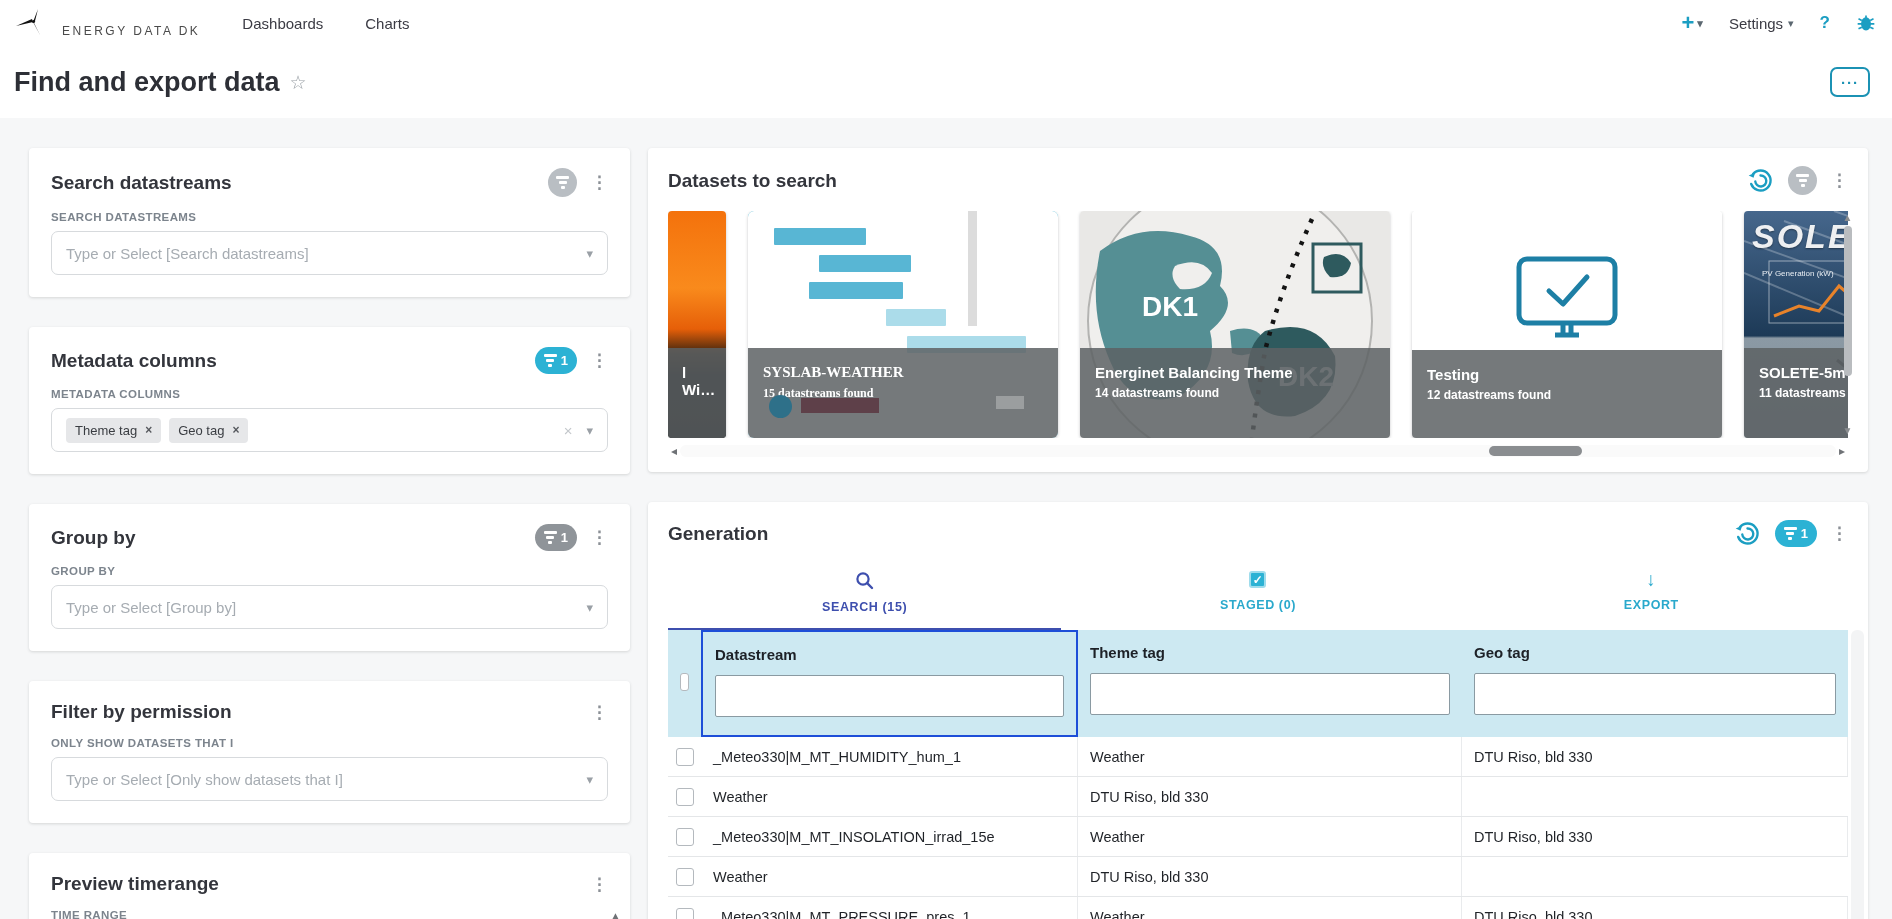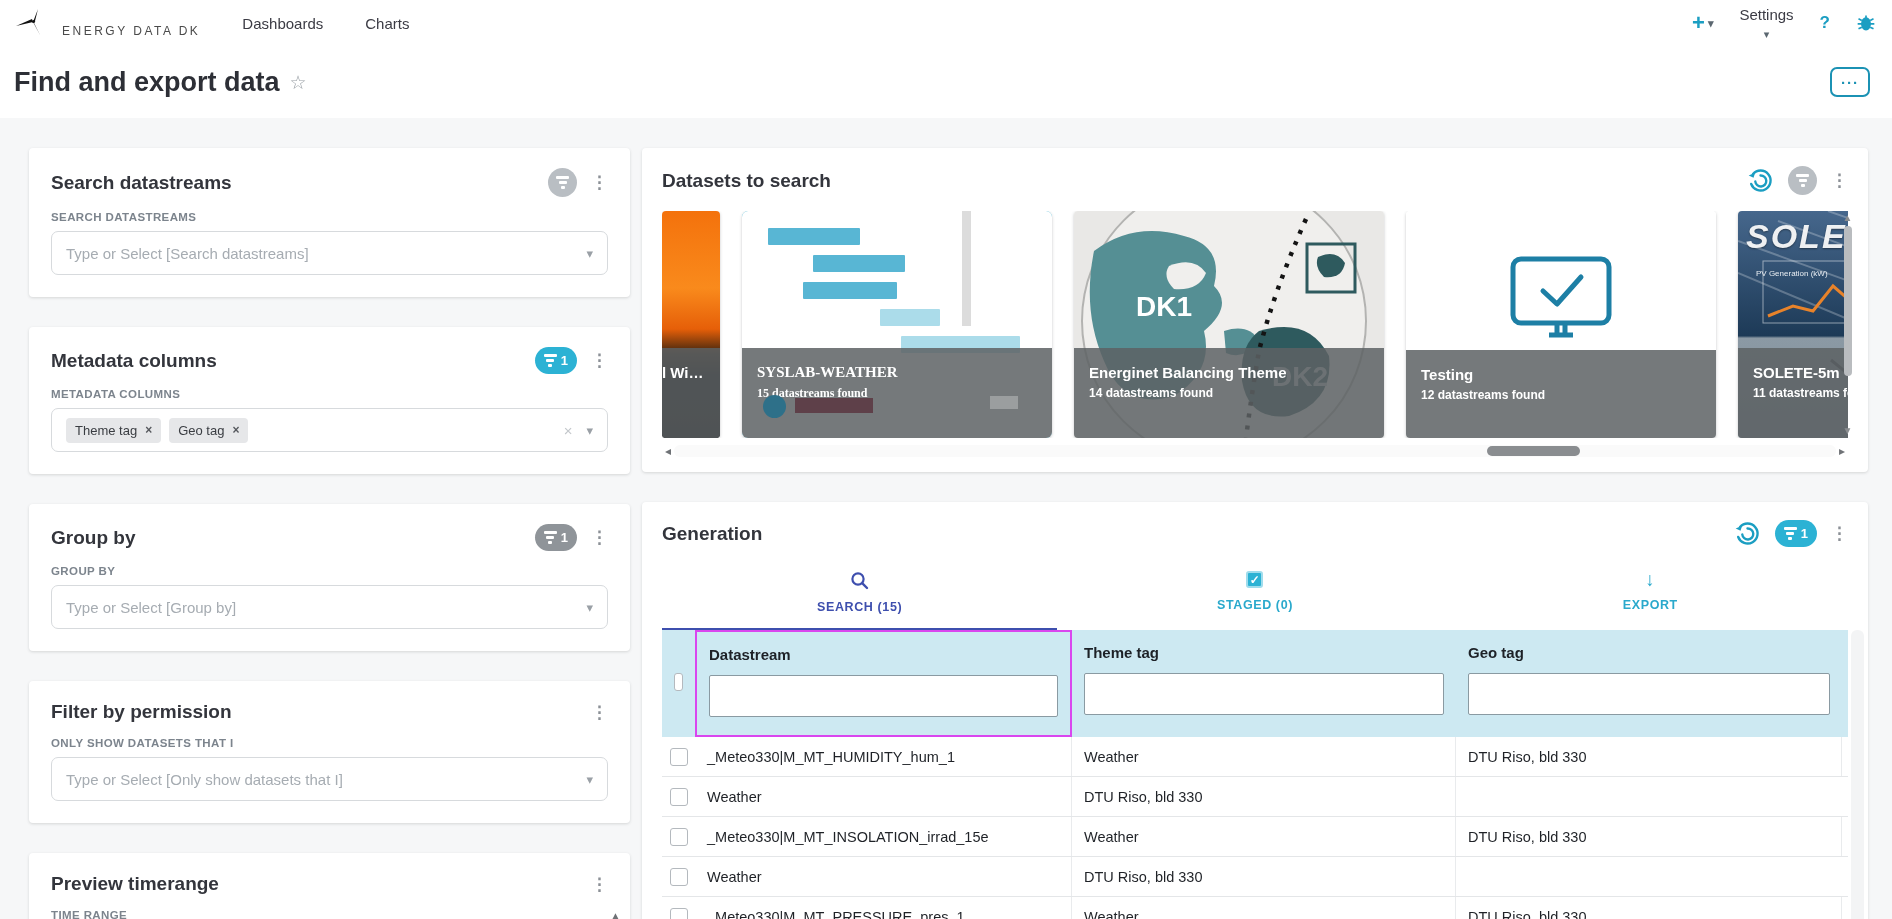--- a/index.html
+++ b/index.html
@@ -8,33 +8,33 @@
 
   
   .topnav { height:46px; background:#fff; display:flex; align-items:center; padding:0 16px 0 14px; }
   .brand { display:flex; align-items:flex-end; gap:10px; }
   .brand-text { font-size:12px; letter-spacing:2.5px; color:#4a4a4a; font-weight:500; }
   .nav-links { display:flex; gap:42px; margin-left:42px; }
   .nav-link { font-size:15px; color:#3b3b44; cursor:pointer; }
   .nav-right { margin-left:auto; display:flex; align-items:center; gap:26px; }
   .plus-btn { color:#1b9ec2; font-size:22px; font-weight:700; display:flex; align-items:center; gap:3px; cursor:pointer; }
   .small-caret { font-size:11px; color:#5b6770; }
-  .settings { font-size:15px; color:#3b3b44; display:flex; align-items:center; gap:5px; cursor:pointer;flex-direction:column; }
+  .settings { font-size:15px; color:#3b3b44; display:flex; align-items:center; gap:5px; cursor:pointer; }
   .help-btn { color:#1b9ec2; font-size:17px; font-weight:700; cursor:pointer; }
 
   
   .pagehead { height:72px; background:#fff; display:flex; align-items:center; padding:0 22px 0 14px; }
   .page-title { font-size:27px; font-weight:700; color:#2d2f36; }
   .fav-star { font-size:19px; color:#9aa0a6; margin-left:10px; cursor:pointer; }
   .more-btn { margin-left:auto; width:40px; height:30px; border:2px solid #1b92b4; border-radius:7px;
     color:#1b92b4; font-size:15px; font-weight:700; display:flex; align-items:center; justify-content:center;
     letter-spacing:1px; cursor:pointer; background:#fff; }
 
   
-  .main { display:flex; padding:30px 24px 0 29px; gap:12px; background:#f6f7f8; height:801px; overflow:hidden; }
+  .main { display:flex; padding:30px 24px 0 29px; gap:18px; background:#f6f7f8; height:801px; overflow:hidden; }
   .leftcol { width:601px; flex:none; }
   .rightcol { flex:1; min-width:0; }
 
   .panel { background:#fff; border-radius:4px; box-shadow:0 1px 3px rgba(60,64,67,.18); margin-bottom:30px; padding:20px 22px 22px; position:relative; }
   .panel-head { display:flex; align-items:center; }
   .panel-title { font-size:19px; font-weight:700; color:#33353c; }
   .panel-icons { margin-left:auto; display:flex; align-items:center; gap:14px; }
   .kebab { color:#8b9096; font-size:17px; font-weight:700; line-height:1; cursor:pointer; letter-spacing:0; }
   .funnel-circle { width:29px; height:29px; border-radius:50%; background:#b9bec3; display:flex; align-items:center; justify-content:center; cursor:pointer; }
   .badge-pill { min-width:40px; height:27px; border-radius:14px; display:flex; align-items:center; justify-content:center;
@@ -94,21 +94,21 @@
   .tab.teal { color:#2aa9cc; }
   .check-ic { width:17px; height:17px; background:#2cb2d4; border:2px solid #9fdcec; border-radius:3px;
     color:#fff; font-size:12px; font-weight:700; display:flex; align-items:center; justify-content:center; line-height:1; }
   .export-ic { font-size:19px; color:#2aa9cc; line-height:17px; font-weight:400; }
 
   .tablewrap { margin-top:0; position:relative; }
   .thead { display:grid; grid-template-columns:33px 377px 384px 386px; background:#cde9f2; }
   .th { padding:14px 12px 18px; position:relative; }
   .th .colname { font-size:15px; font-weight:700; color:#1d2127; margin-bottom:12px; }
   .th input { width:100%; height:42px; border:1px solid #8a9aa2; border-radius:2px; background:#fff; padding:0 8px; font-size:14px; }
-  .th.selected { border:2px solid #d946ef; }
+  .th.selected { border:2px solid #1d4ed8; }
   .cb-head { display:flex; align-items:center; justify-content:center; }
   .cbx { width:18px; height:18px; border:1px solid #b4b9be; border-radius:3px; background:#fff; display:inline-block; cursor:pointer; }
   .trow { display:grid; grid-template-columns:33px 377px 384px 386px; height:40px; border-bottom:1px solid #e4e6e8; background:#fff; }
   .tcell { display:flex; align-items:center; padding:0 12px; font-size:14.5px; color:#1f2227; border-right:1px solid #e9ebed; overflow:hidden; white-space:nowrap; }
   .tcell.cbc { justify-content:center; padding:0; border-right:none; }
   .table-scrollstrip { position:absolute; top:0; bottom:0; right:-16px; width:13px; background:#f3f4f5; border-radius:6px; }
 
   svg { display:block; }
 </style>
 </head>
@@ -287,21 +287,21 @@
           </span>
           <span class="kebab">⋮</span>
         </span>
       </div>
 
       <div class="cards-wrap">
         <div class="cards-row">
 
           <div class="card partial-first">
             <div class="sunset"></div>
-            <div class="caption" style="padding-left:0;">
+            <div class="caption" style="padding-left:14px;">
               <div class="cap-title">l Wi…</div>
             </div>
           </div>
 
           <div class="card selected">
             <div class="gantt">
               <span class="gbar gmed" style="left:26px; top:17px;  width:92px;"></span>
               <span class="gbar gmed" style="left:71px; top:44px;  width:92px;"></span>
               <span class="gbar gmed" style="left:61px; top:71px;  width:94px;"></span>
               <span class="gbar glight" style="left:138px; top:98px; width:60px;"></span>

